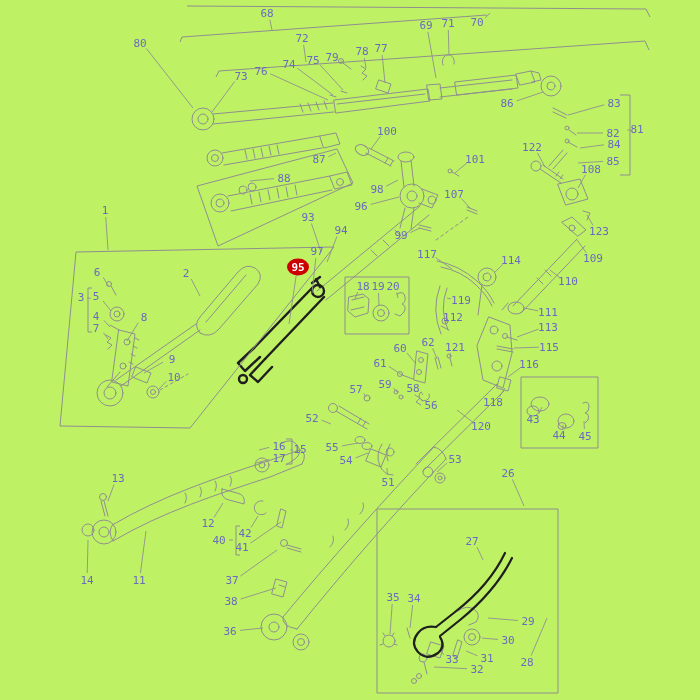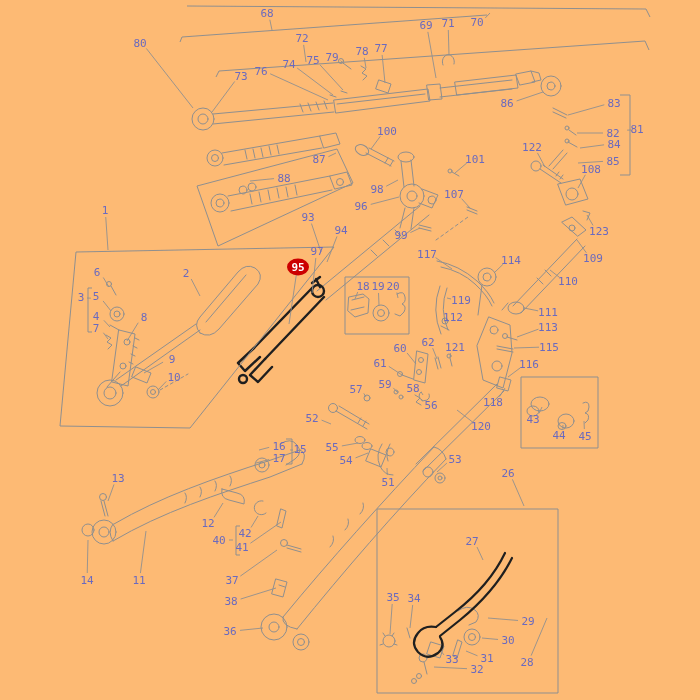--- a/index.html
+++ b/index.html
@@ -1,16 +1,16 @@
 <!DOCTYPE html>
 <html><head>
 <meta charset="utf-8">
 <style>
   html,body{margin:0;padding:0;background:#ffffff;}
-  #stage{position:relative;width:700px;height:700px;background:#fdba74;overflow:hidden;}
+  #stage{position:relative;width:700px;height:700px;background:#bef264;overflow:hidden;}
   svg{display:block;}
   #labels-layer text{font:11px "DejaVu Sans Mono", monospace;}
   #labels-layer text.hl{font-weight:bold;}
 </style>
 </head>
 <body>
 
 <div id="stage">
 <svg id="diagram-svg" width="700" height="700" viewBox="0 0 700 700">
 

